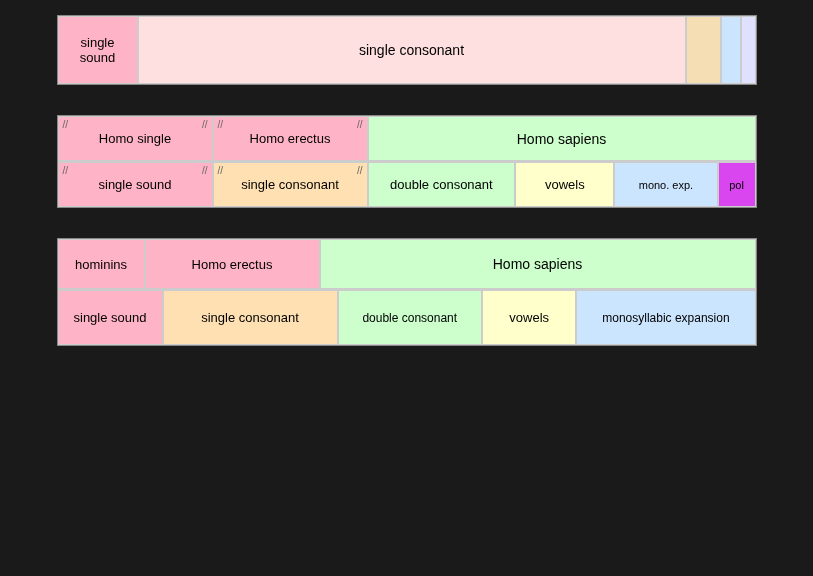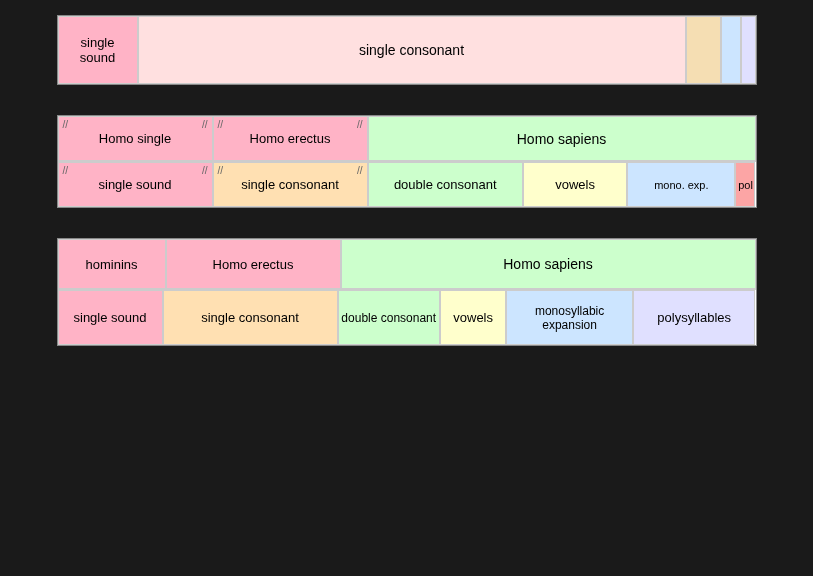--- a/index.html
+++ b/index.html
@@ -157,23 +157,23 @@
       flex: 1;
       min-height: 45px;
       display: flex;
       align-items: center;
       justify-content: center;
       font-size: 11px;
       text-align: right;
       padding: 2px;
     }
     .d2-pol {
-      background: #fca5a5;
-      border: 1px solid #ccc;
-      width: 20px;
+      background: #d946ef;
+      border: 1px solid #ccc;
+      width: 38px;
       min-height: 45px;
       display: flex;
       align-items: center;
       justify-content: center;
       font-size: 11px;
       overflow: hidden;
     }
     .tick-mark {
       position: absolute;
       top: 2px;
@@ -186,21 +186,21 @@
     
     .diagram3 {
       width: 700px;
     }
     .d3-header-row {
       display: flex;
     }
     .d3-hominins {
       background: #ffb3c6;
       border: 1px solid #ccc;
-      width: 108px;
+      width: 87px;
       min-height: 50px;
       display: flex;
       align-items: center;
       justify-content: center;
       font-size: 13px;
     }
     .d3-homo-erectus {
       background: #ffb3c6;
       border: 1px solid #ccc;
       width: 175px;
@@ -373,17 +373,14 @@
       <span>double
 consonant</span>
     </div>
     <div class="d3-vowels">
       <span>vowels</span>
     </div>
     <div class="d3-monosyllabic">
       <span>monosyllabic
 expansion</span>
     </div>
-    <div class="d3-polysyllables">
-      <span>polysyllables</span>
-    </div>
   </div>
 </div>
 
 </body></html>

